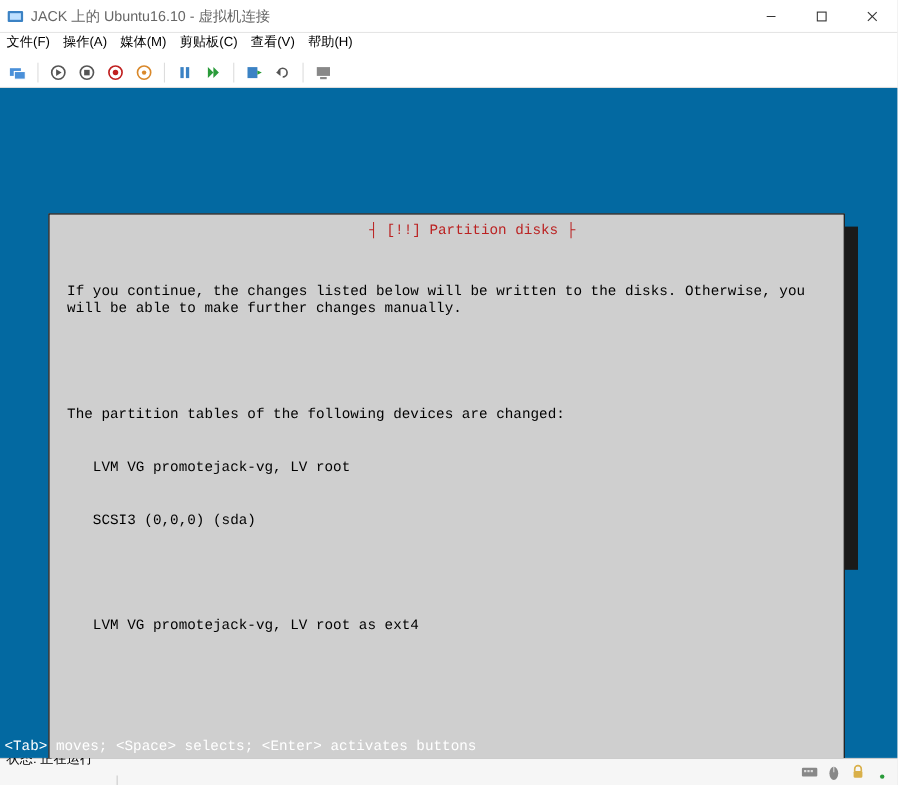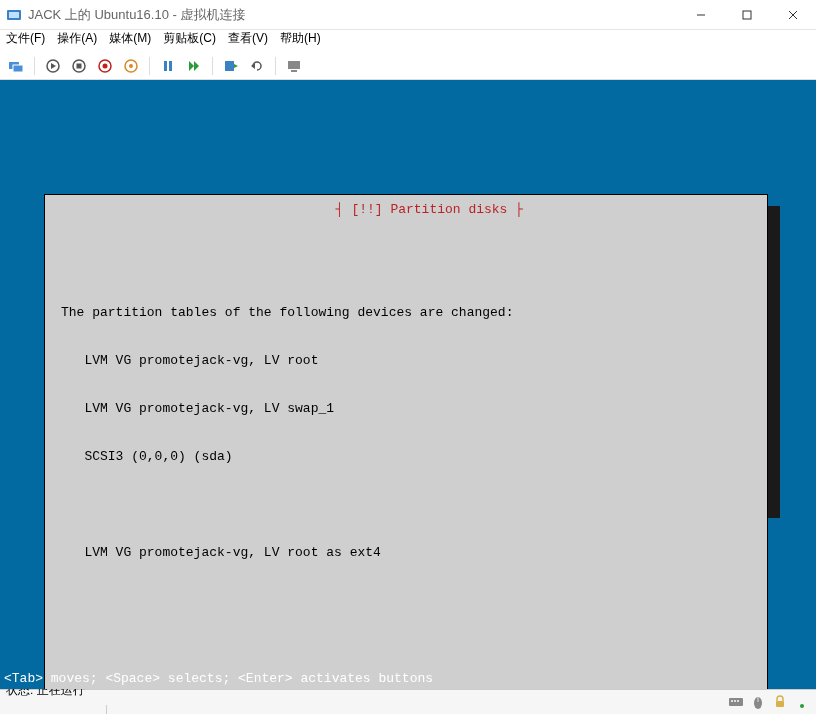--- a/index.html
+++ b/index.html
@@ -239,24 +239,24 @@
       </svg>
   </div>
 </div>
 
 <div class="terminal-wrap">
   <div class="dialog-shadow"></div>
   <div class="dialog">
     <div class="dialog-title-row">
       <span class="dialog-title">┤ [!!] Partition disks ├</span>
     </div>
+    <div class="dialog-body">If you continue, the changes listed below will be written to the disks. Otherwise, you will be able to make further changes manually.</div>
     <div class="dialog-body-line">&nbsp;</div>
     <div class="dialog-body-line">The partition tables of the following devices are changed:</div>
     <div class="dialog-body-line">   LVM VG promotejack-vg, LV root</div>
-    <div class="dialog-body-line">   LVM VG promotejack-vg, LV swap_1</div>
     <div class="dialog-body-line">   SCSI3 (0,0,0) (sda)</div>
     <div class="dialog-body-line">&nbsp;</div>
     <div class="dialog-body-line">   LVM VG promotejack-vg, LV root as ext4</div>
     
     
     
     
     
   </div>
   <div class="hint-line">&lt;Tab&gt; moves; &lt;Space&gt; selects; &lt;Enter&gt; activates buttons</div>

